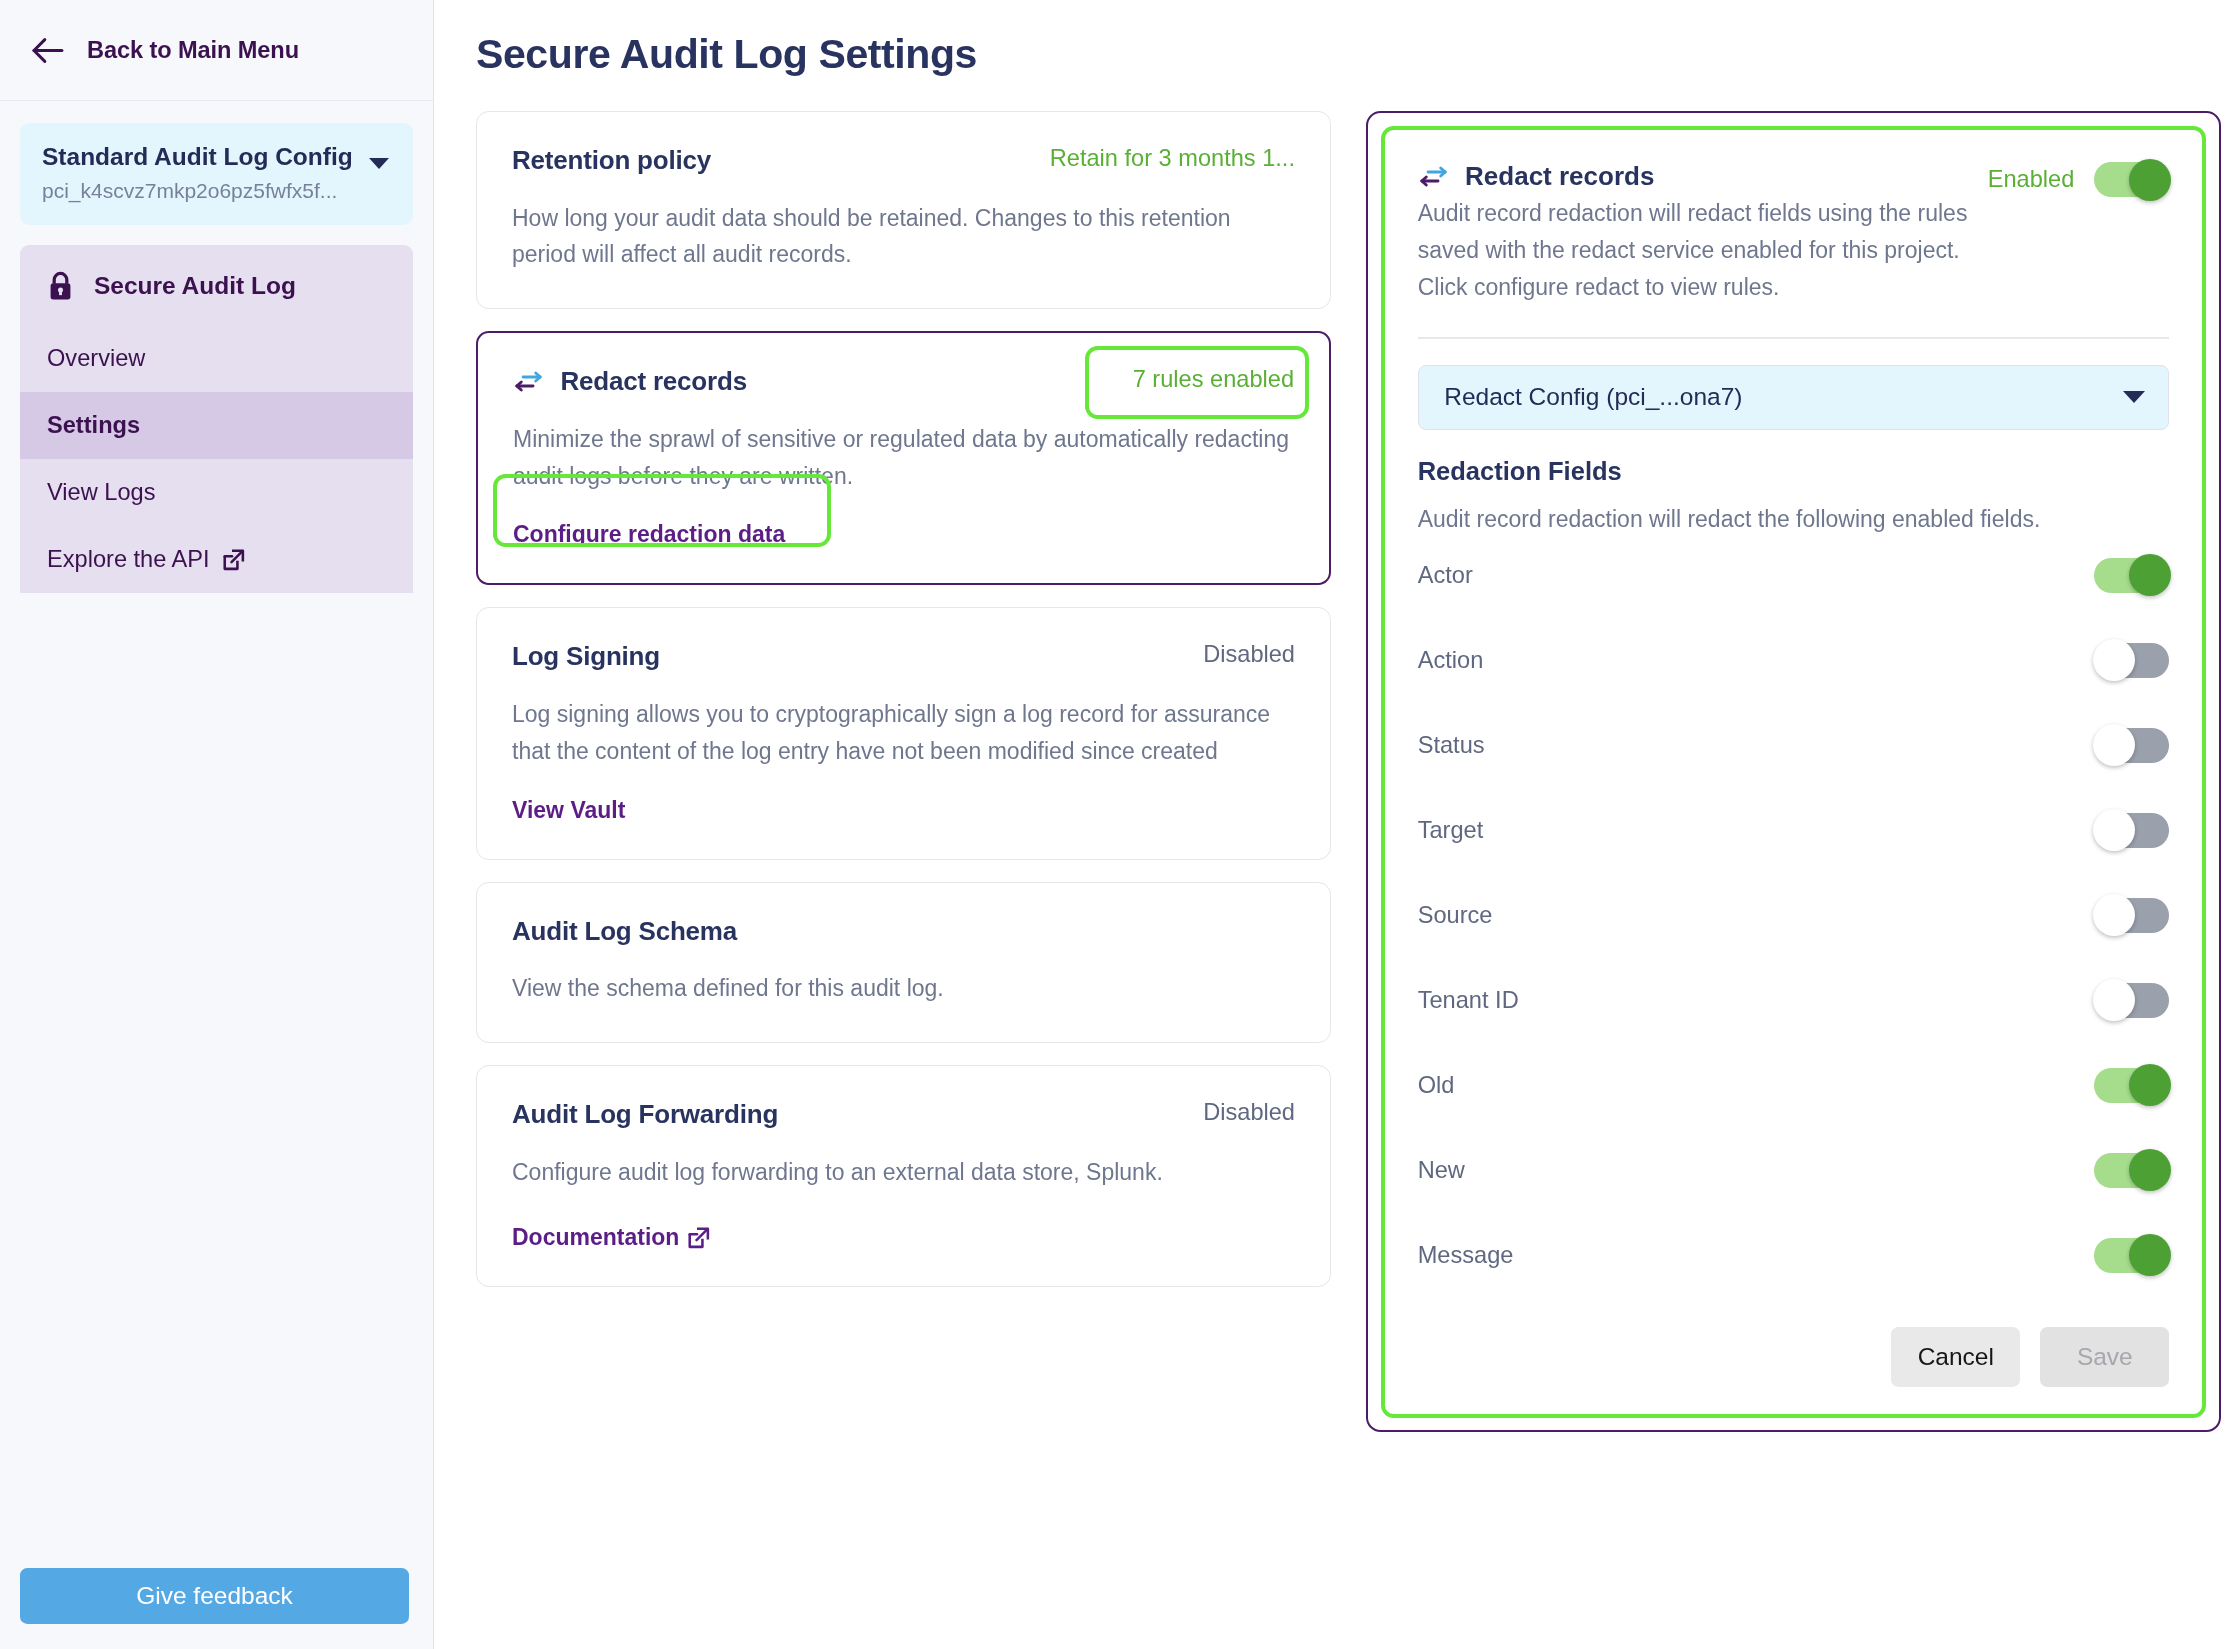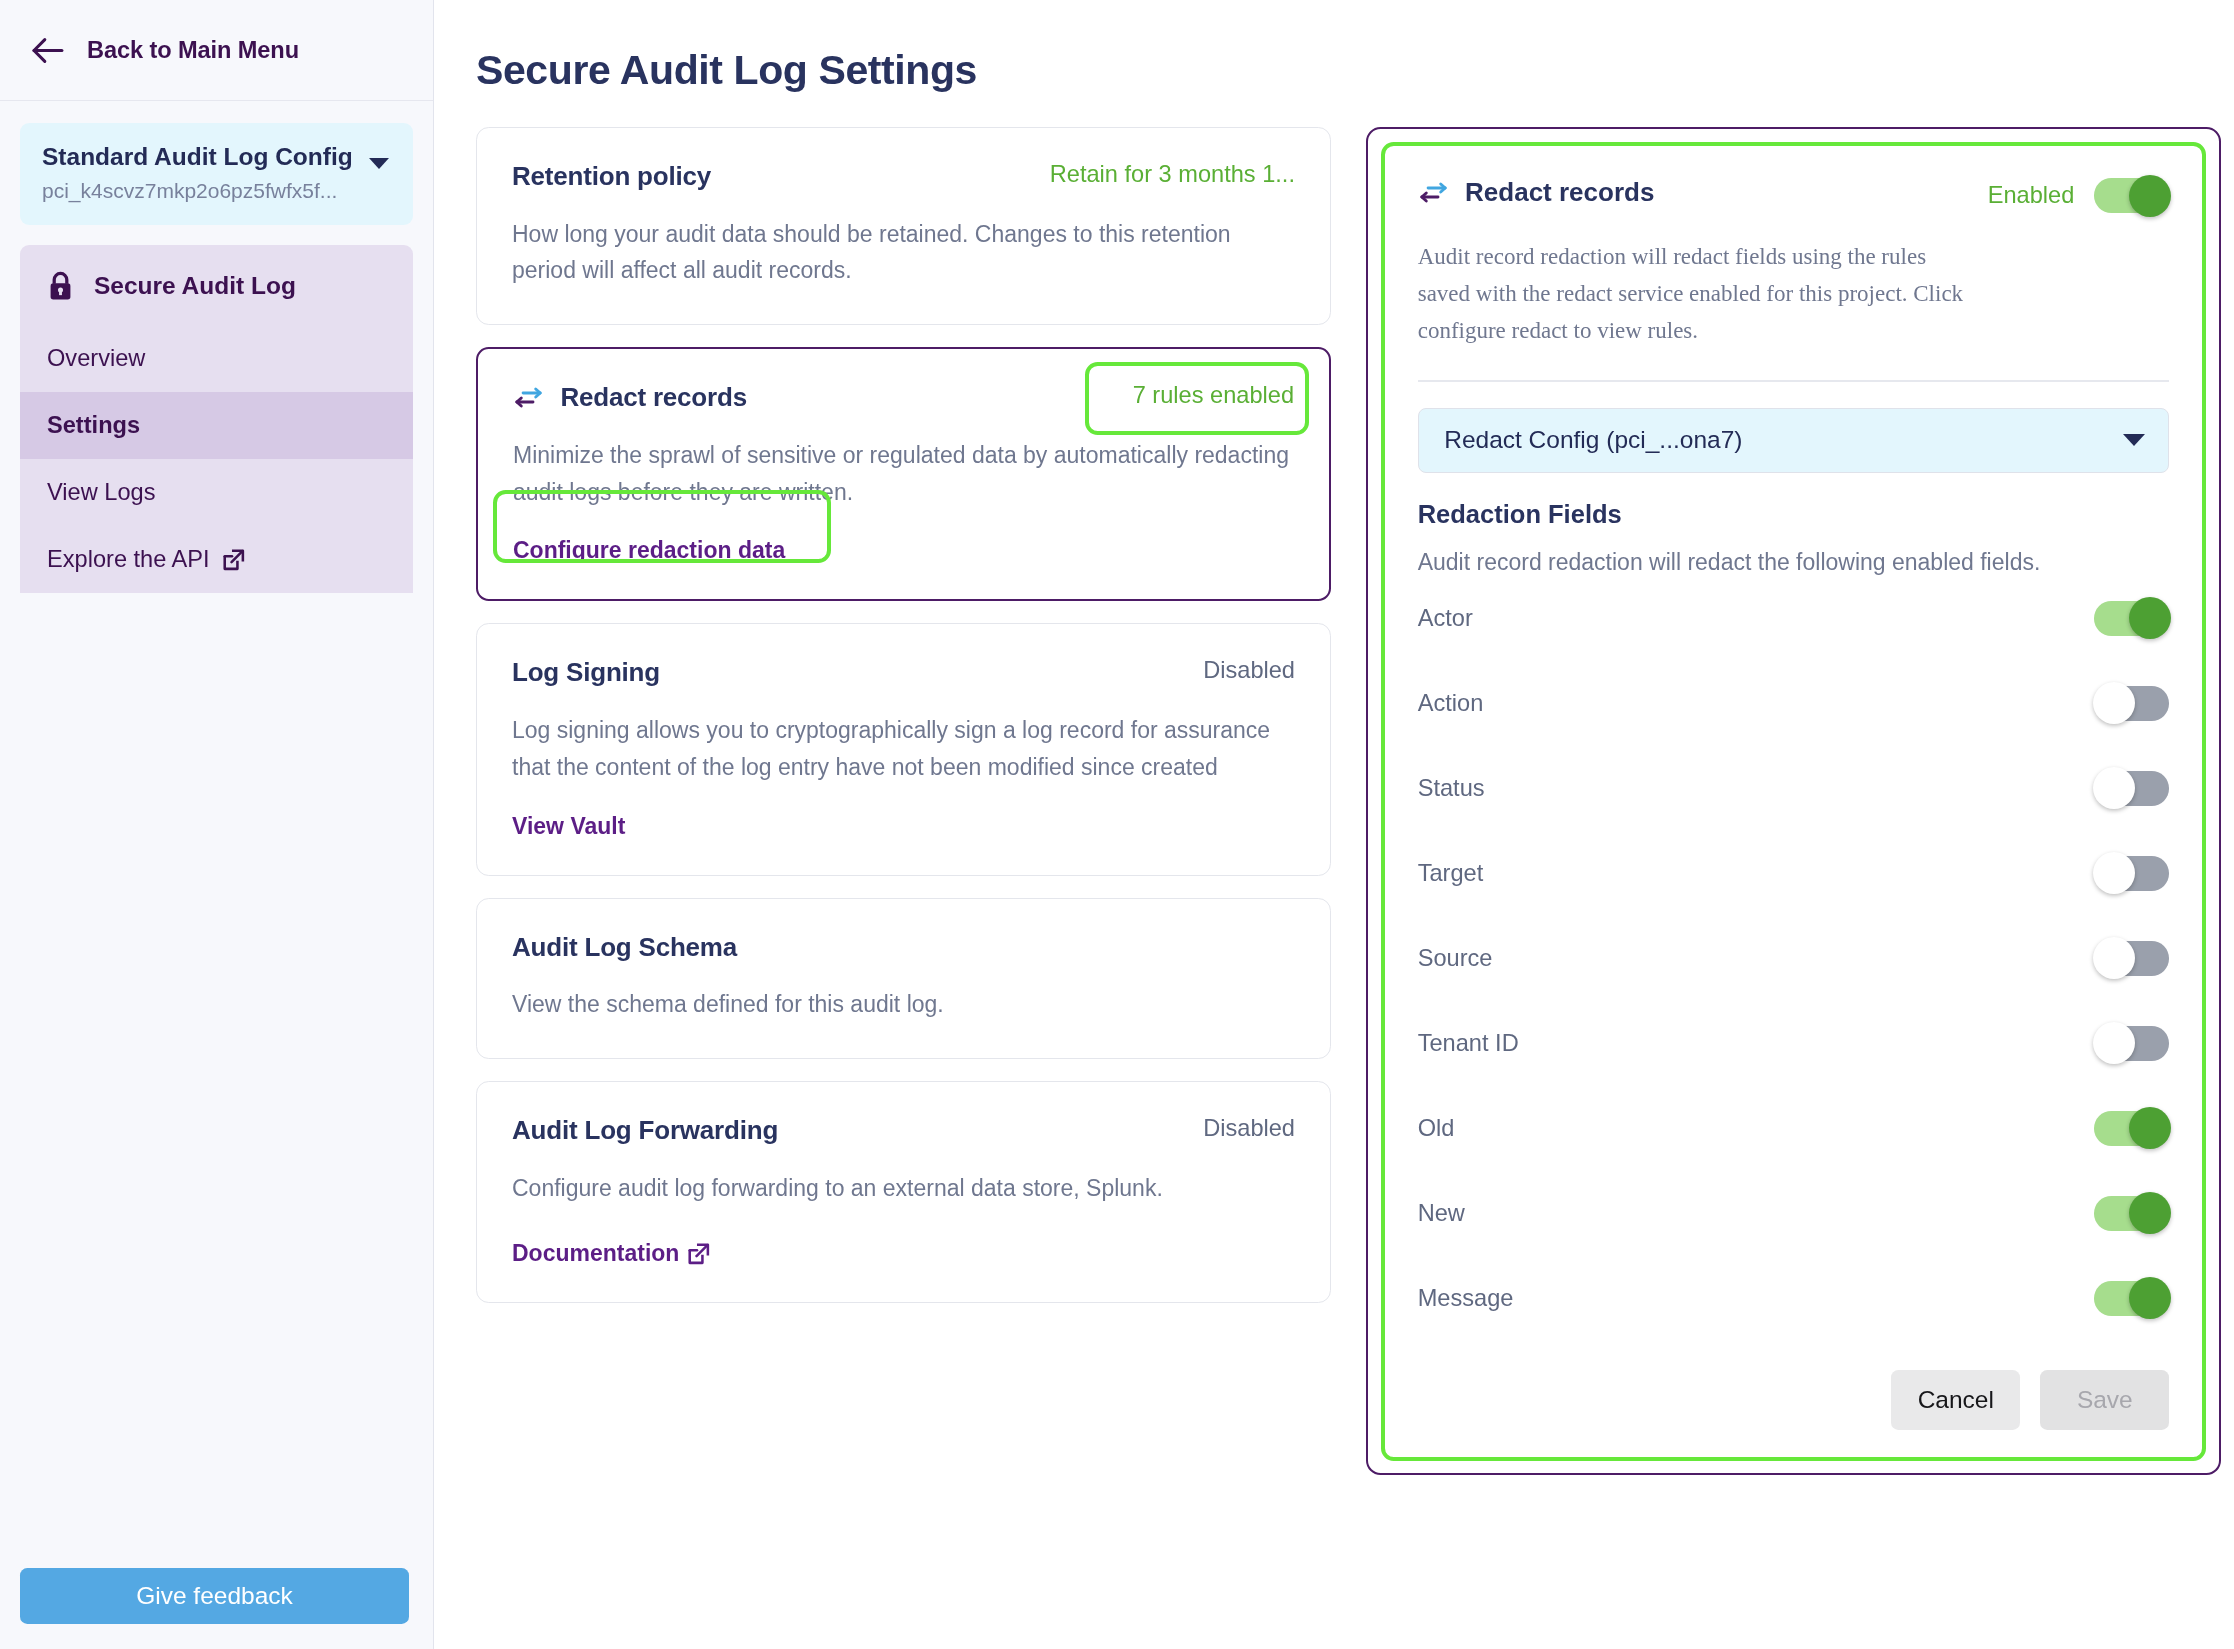--- a/index.html
+++ b/index.html
@@ -88,21 +88,21 @@
     background: #54a8e3; color: #ffffff;
     border: none; border-radius: 7.3px;
     font-family: "Liberation Sans", sans-serif;
     font-size: 24.5px; font-weight: 400;
     cursor: pointer;
   }
 
   
   .main {
     flex: 1; height: 1649px; background: #ffffff;
-    padding: 47px 0 0 0; position: relative; overflow: hidden;
+    padding: 31px 0 0 0; position: relative; overflow: hidden;
   }
   .page-title {
     font-size: 41px; font-weight: 700; color: #29335f;
     margin-left: 42px; letter-spacing: -0.4px;
   }
   .page-sub {
     font-size: 23px; color: #6f778f;
     margin: 12.7px 0 0 42px;
   }
 
@@ -169,21 +169,21 @@
   }
   .panel-head {
     display: flex; align-items: flex-start; justify-content: space-between;
   }
   .panel-title-wrap { display: flex; align-items: center; gap: 16.4px; }
   .panel-title { font-size: 26px; font-weight: 700; color: #29335f; }
   .enabled-wrap { display: flex; align-items: center; gap: 20px; padding-top: 1.8px; }
   .enabled-label { font-size: 23.6px; color: #5aaf35; }
   .panel-desc {
     font-size: 23px; color: #6f778f; line-height: 1.62;
-    margin-top: 30px; max-width: 564px; font-family: Liberation Serif, serif;
+    margin-top: 3px; max-width: 564px;
   }
   .divider { height: 1.8px; background: #e6e8ee; margin: 31px 0 25.5px 0; }
 
   .select-box {
     background: #e3f6fd;
     border: 1.8px solid #dfe2ea;
     border-radius: 8px;
     height: 65px;
     display: flex; align-items: center; justify-content: space-between;
     padding: 0 23.6px 0 25.5px;

